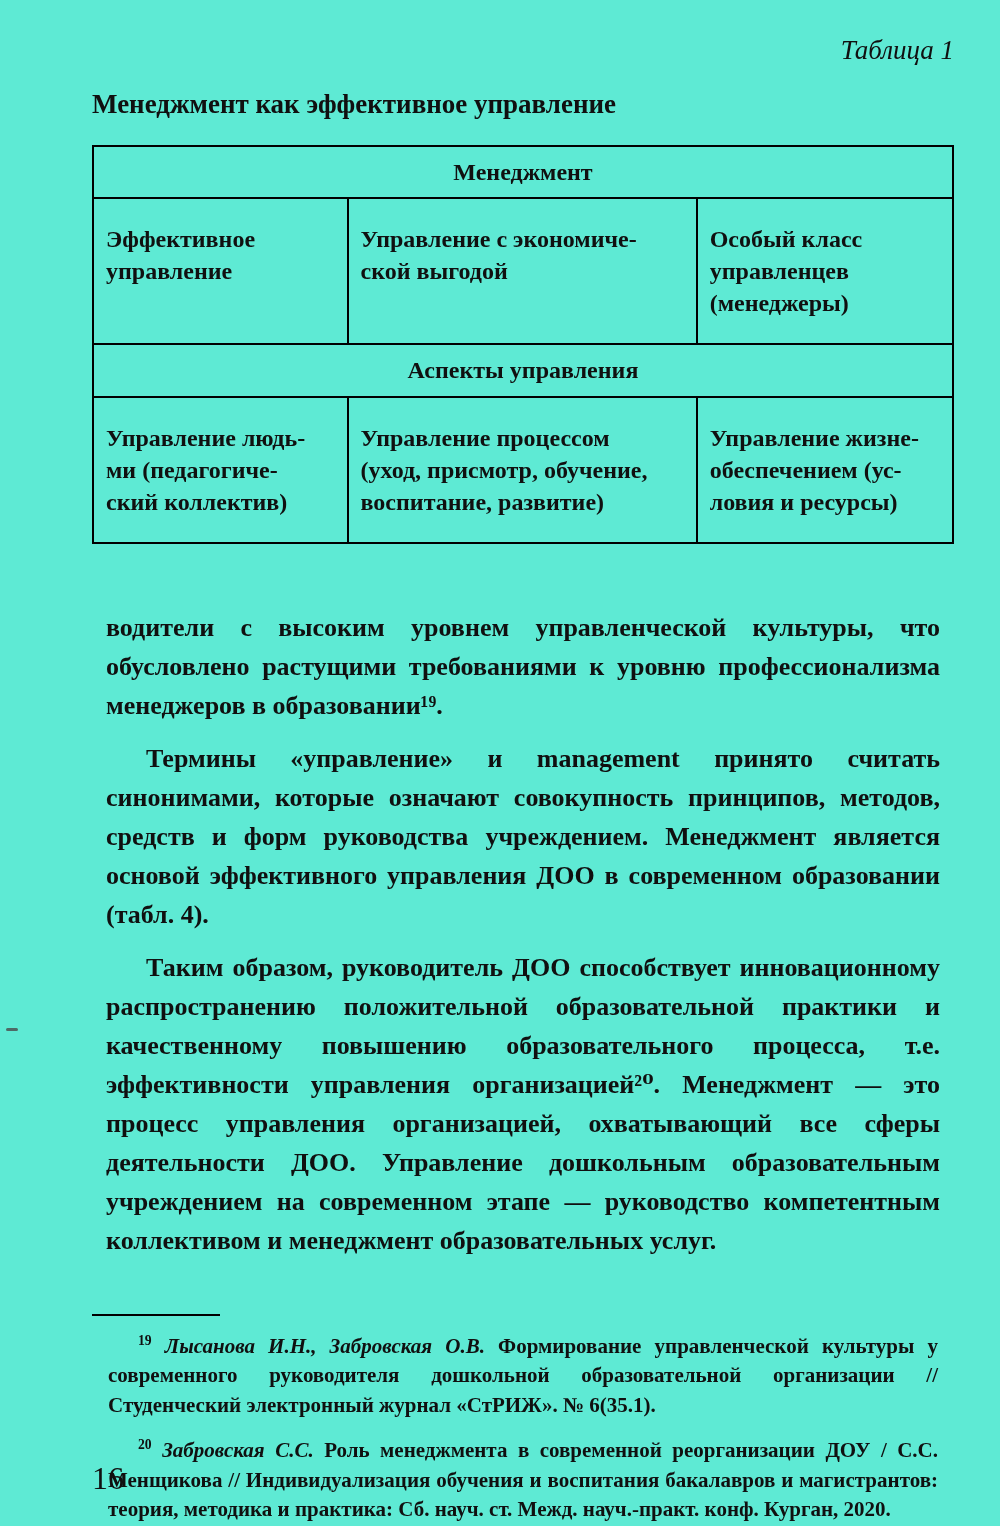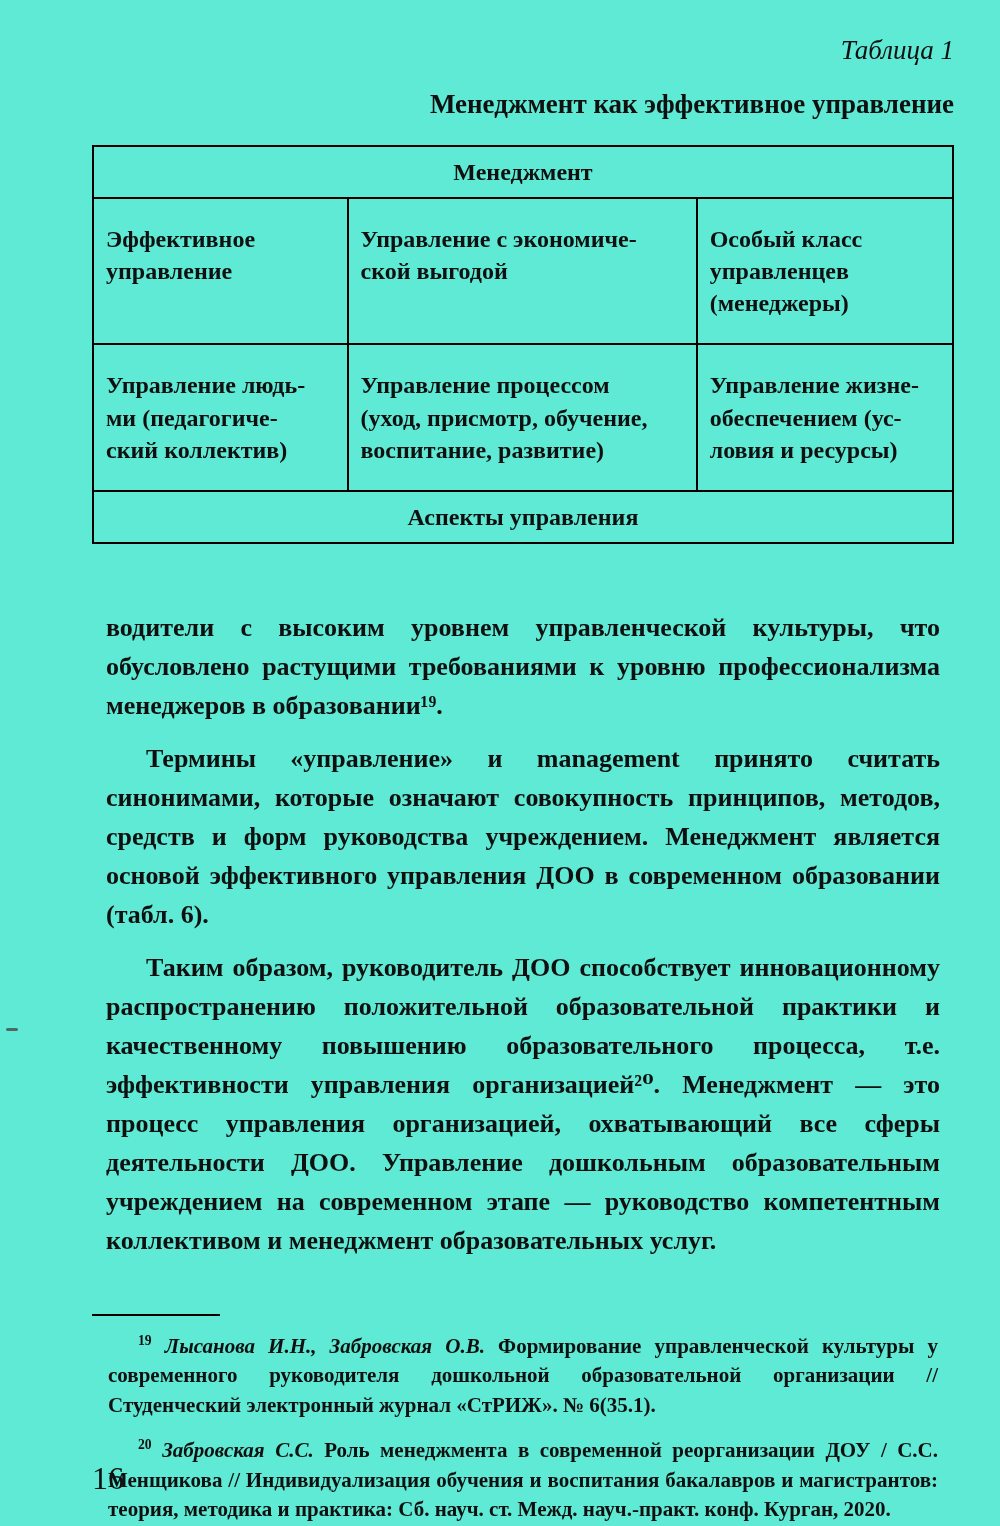--- a/index.html
+++ b/index.html
@@ -4,21 +4,21 @@
 <style>
   html,body{margin:0;padding:0}
   body{background:#e9e8e5}
   .page{
     position:relative;width:1000px;height:1526px;margin:0 auto;
     background:#5eead4;color:#101010;overflow:hidden;box-sizing:border-box;
     font-family:"Liberation Serif","DejaVu Serif",serif;
   }
   .content{position:absolute;left:92px;top:0;width:862px}
   .caption{margin-top:34px;text-align:right;font-style:italic;font-size:27px;line-height:1.2}
-  .title{margin:22px 0 0;text-align:right;font-weight:bold;font-size:27px;line-height:1.2}
+  .title{margin:22px 0 0;text-align:left;font-weight:bold;font-size:27px;line-height:1.2}
   table.mtable{
     margin-top:24px;width:100%;border-collapse:collapse;
     border:2px solid #0f766e;font-size:24px;font-weight:bold;line-height:1.34;
     table-layout:fixed;
   }
   .mtable td{border:2px solid #000;padding:24px 12px;vertical-align:top;white-space:pre-line;text-align:left}
   .mtable td.th{text-align:center;padding:9px 12px;white-space:normal}
   .body-text{margin-top:64px;font-size:26px;line-height:1.5;font-weight:bold;text-align:justify}
   .body-text p{margin:14px;text-indent:40px}
   .body-text p.noindent{text-indent:0}
@@ -55,39 +55,39 @@
         <tr>
           <td>Эффективное
 управление</td>
           <td>Управление с экономиче-
 ской выгодой</td>
           <td>Особый класс
 управленцев
 (менеджеры)</td>
         </tr>
         <tr>
+          <td class="th" colspan="3">Аспекты управления</td>
+        </tr>
+        <tr>
           <td>Управление людь-
 ми (педагогиче-
 ский коллектив)</td>
           <td>Управление процессом
 (уход, присмотр, обучение,
 воспитание, развитие)</td>
           <td>Управление жизне-
 обеспечением (ус-
 ловия и ресурсы)</td>
         </tr>
-        <tr>
-          <td class="th" colspan="3">Аспекты управления</td>
-        </tr>
       </tbody>
     </table>
 
     <div class="body-text">
       <p class="noindent">водители с высоким уровнем управленческой культуры, что обусловлено растущими требованиями к уровню профессионализма менеджеров в образовании¹⁹.</p>
-      <p>Термины «управление» и management принято считать синонимами, которые означают совокупность принципов, методов, средств и форм руководства учреждением. Менеджмент является основой эффективного управления ДОО в современном образовании (табл. 6).</p>
+      <p>Термины «управление» и management принято считать синонимами, которые означают совокупность принципов, методов, средств и форм руководства учреждением. Менеджмент является основой эффективного управления ДОО в современном образовании (табл. 4).</p>
       <p>Таким образом, руководитель ДОО способствует инновационному распространению положительной образовательной практики и качественному повышению образовательного процесса, т.е. эффективности управления организацией²⁰. Менеджмент — это процесс управления организацией, охватывающий все сферы деятельности ДОО. Управление дошкольным образовательным учреждением на современном этапе — руководство компетентным коллективом и менеджмент образовательных услуг.</p>
     </div>
 
     <div class="fn-rule"></div>
 
     <div class="footnotes">
       <p><sup>19</sup> <i>Лысанова И.Н., Забровская О.В.</i> <span>Формирование управленческой культуры у современного руководителя дошкольной образовательной организации // Студенческий электронный журнал «СтРИЖ». № 6(35.1).</span></p>
       <p><sup>20</sup> <i>Забровская С.С.</i> <span>Роль менеджмента в современной реорганизации ДОУ / С.С. Менщикова // Индивидуализация обучения и воспитания бакалавров и магистрантов: теория, методика и практика: Сб. науч. ст. Межд. науч.-практ. конф. Курган, 2020.</span></p>
     </div>
 

